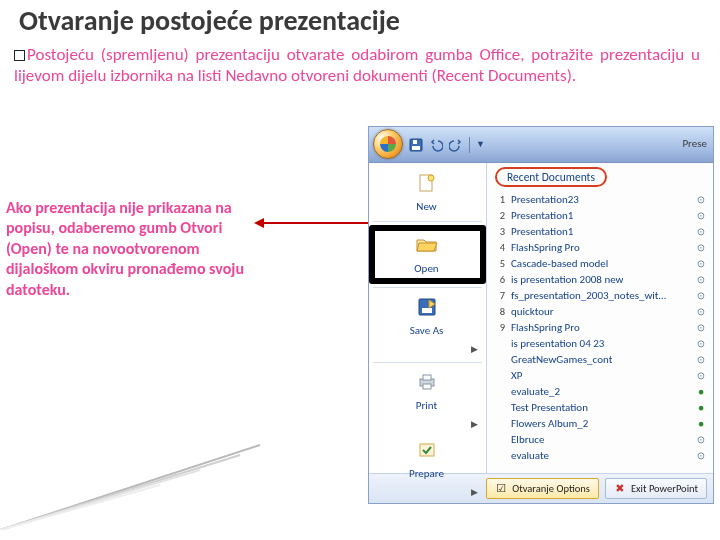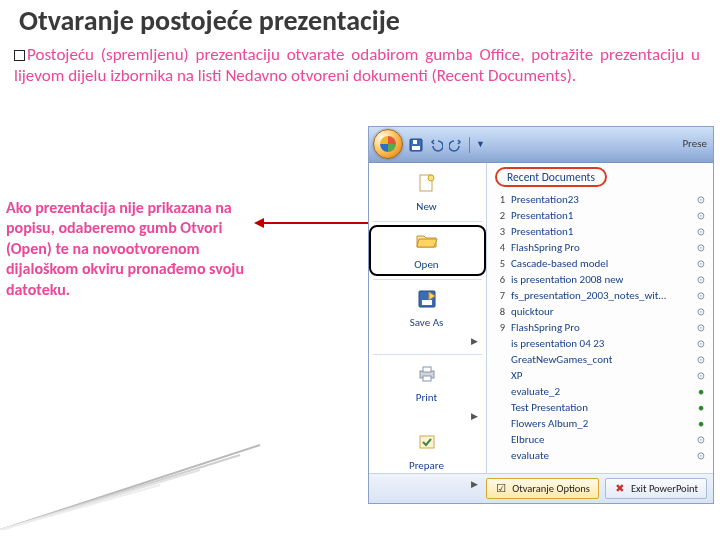--- a/index.html
+++ b/index.html
@@ -109,22 +109,22 @@
     flex-direction:column;
   }
   .cmd .ico{
     width:26px;height:22px;
     display:flex;align-items:center;justify-content:center;
     font-size:16px;
   }
   .cmd .arrow-r{margin-left:auto;color:#555;font-size:9px;}
   .cmd-sep{height:1px;background:#d6dfee;margin:3px 4px;}
   .highlight-open{
-    border:2px solid #000000;
-    border-radius:8px;
+    border:6px solid #000000;
+    border-radius:3px;
     padding:3px 6px 3px 4px;
   }
   .right-pane{
     flex:1;
     padding:4px 6px 2px 8px;
   }
   .rd-hdr{
     font-weight:400;
     color:#15428b;
     font-size:11.5px;

